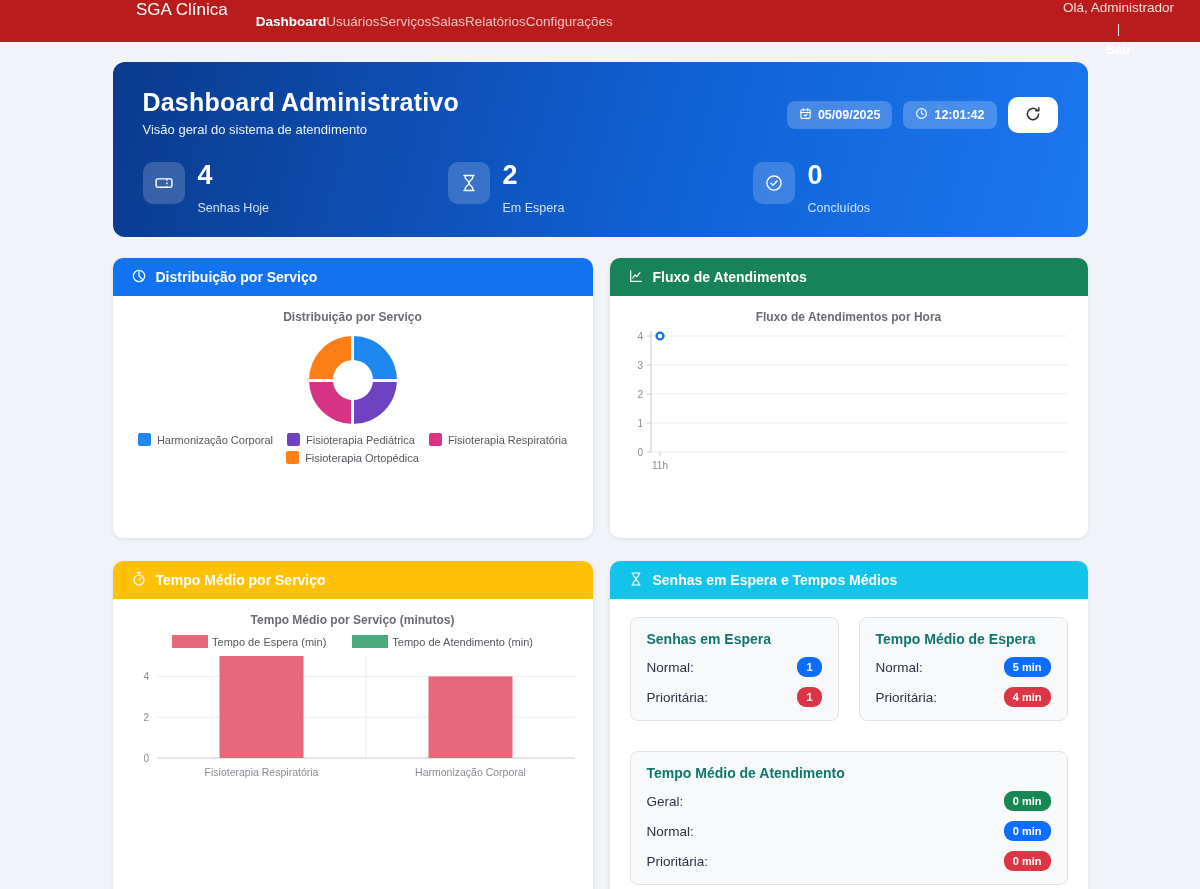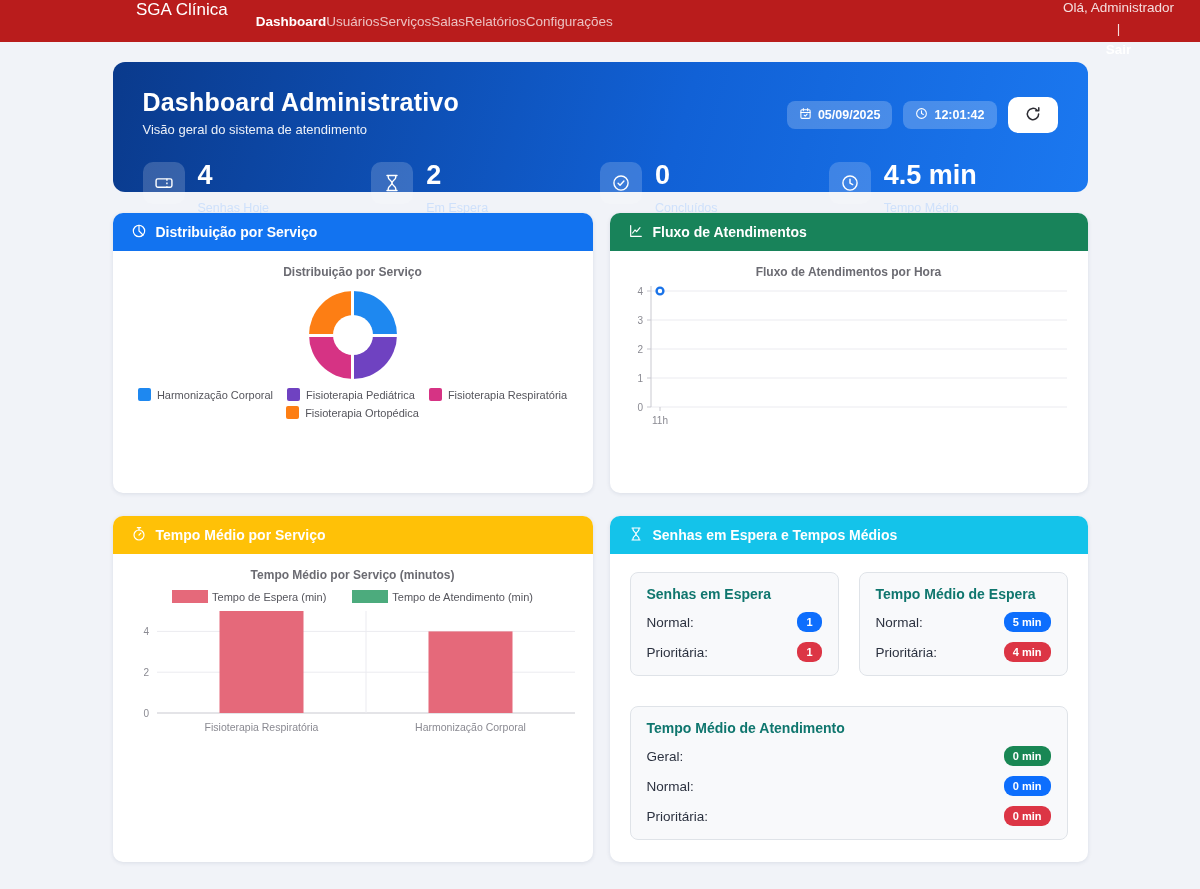--- a/index.html
+++ b/index.html
@@ -18,21 +18,21 @@
   .nav-links { display:flex; align-items:center; }
   .nav-link { color:rgba(255,255,255,.72); font-size:13.5px; cursor:pointer; white-space:nowrap; }
   .nav-link.active { color:#fff; font-weight:bold; }
   .nav-right { margin-left:auto; font-size:13.5px; color:rgba(255,255,255,.85); display:flex; gap:6px; align-items:center;flex-direction:column; }
   .nav-right .logout { color:#fff; font-weight:bold; cursor:pointer; }
 
   
   .container { width:975px; margin:20px auto 0; }
 
   
-  .hero { height:130px; border-radius:12px; padding:26px 30px;
+  .hero { height:175px; border-radius:12px; padding:26px 30px;
     background:linear-gradient(105deg,#0a3a8c 0%,#1161d6 58%,#1b78f0 100%);
     color:#fff; }
   .hero-top { display:flex; align-items:flex-start; }
   .hero-title { font-size:25px; font-weight:bold; letter-spacing:.2px; }
   .hero-sub { font-size:13px; opacity:.92; margin-top:5px; }
   .hero-controls { margin-left:auto; display:flex; gap:11px; align-items:center; margin-top:9px; }
   .pill { display:flex; align-items:center; gap:6px; background:rgba(255,255,255,.22);
     border-radius:8px; padding:6px 12px; font-size:12.5px; font-weight:bold; }
   .refresh-btn { width:50px; height:36px; background:#fff; border:none; border-radius:10px;
     display:flex; align-items:center; justify-content:center; cursor:pointer; }
@@ -172,32 +172,20 @@
       <div class="stat">
         <span class="stat-icon">
           <svg viewBox="0 0 24 24" width="20" height="20" fill="none" stroke="#fff" stroke-width="1.7" stroke-linecap="round" stroke-linejoin="round">
               <circle cx="12" cy="12" r="8.5"></circle>
               <path d="M8.5 12.3l2.4 2.4 4.6-5"></path>
             </svg>
         </span>
         <div>
           <div class="stat-value">0</div>
           <div class="stat-label">Concluídos</div>
-        </div>
-      </div>
-      <div class="stat">
-        <span class="stat-icon">
-          <svg viewBox="0 0 24 24" width="20" height="20" fill="none" stroke="#fff" stroke-width="1.7" stroke-linecap="round">
-              <circle cx="12" cy="12" r="8.5"></circle>
-              <path d="M12 7.5V12l3.2 1.9"></path>
-            </svg>
-        </span>
-        <div>
-          <div class="stat-value">4.5 min</div>
-          <div class="stat-label">Tempo Médio</div>
         </div>
       </div>
     </div>
   </div>
 
   <div class="grid">
 
     <div class="card card-r1">
       <div class="card-head head-blue">
         <span>

